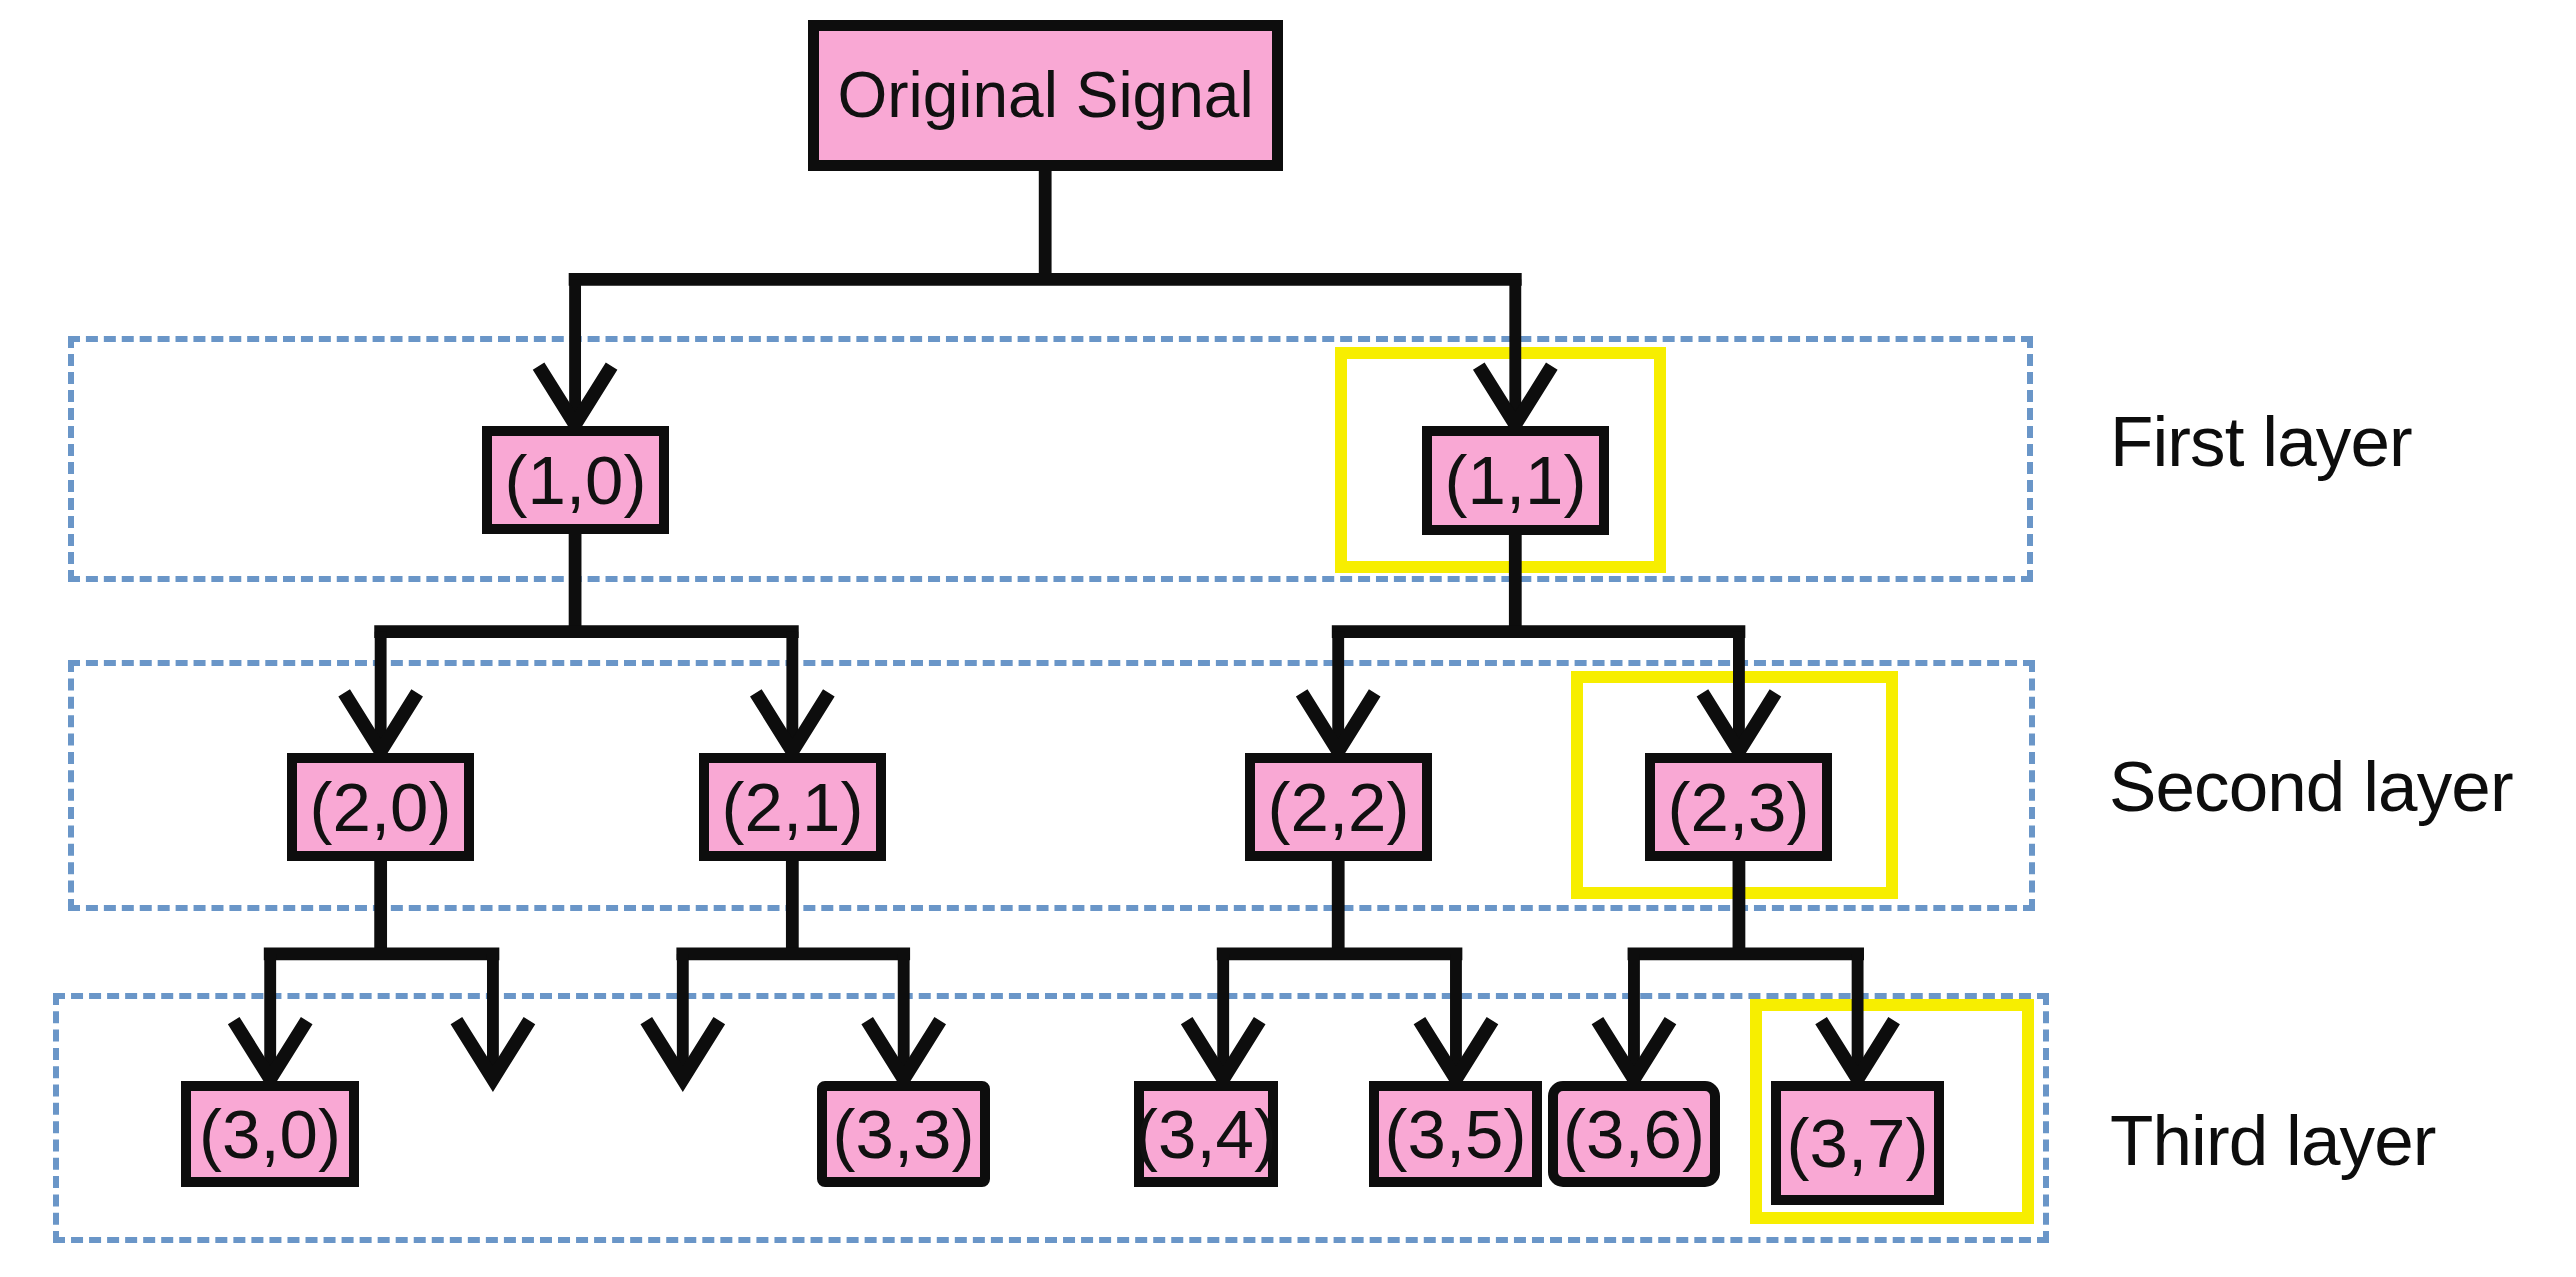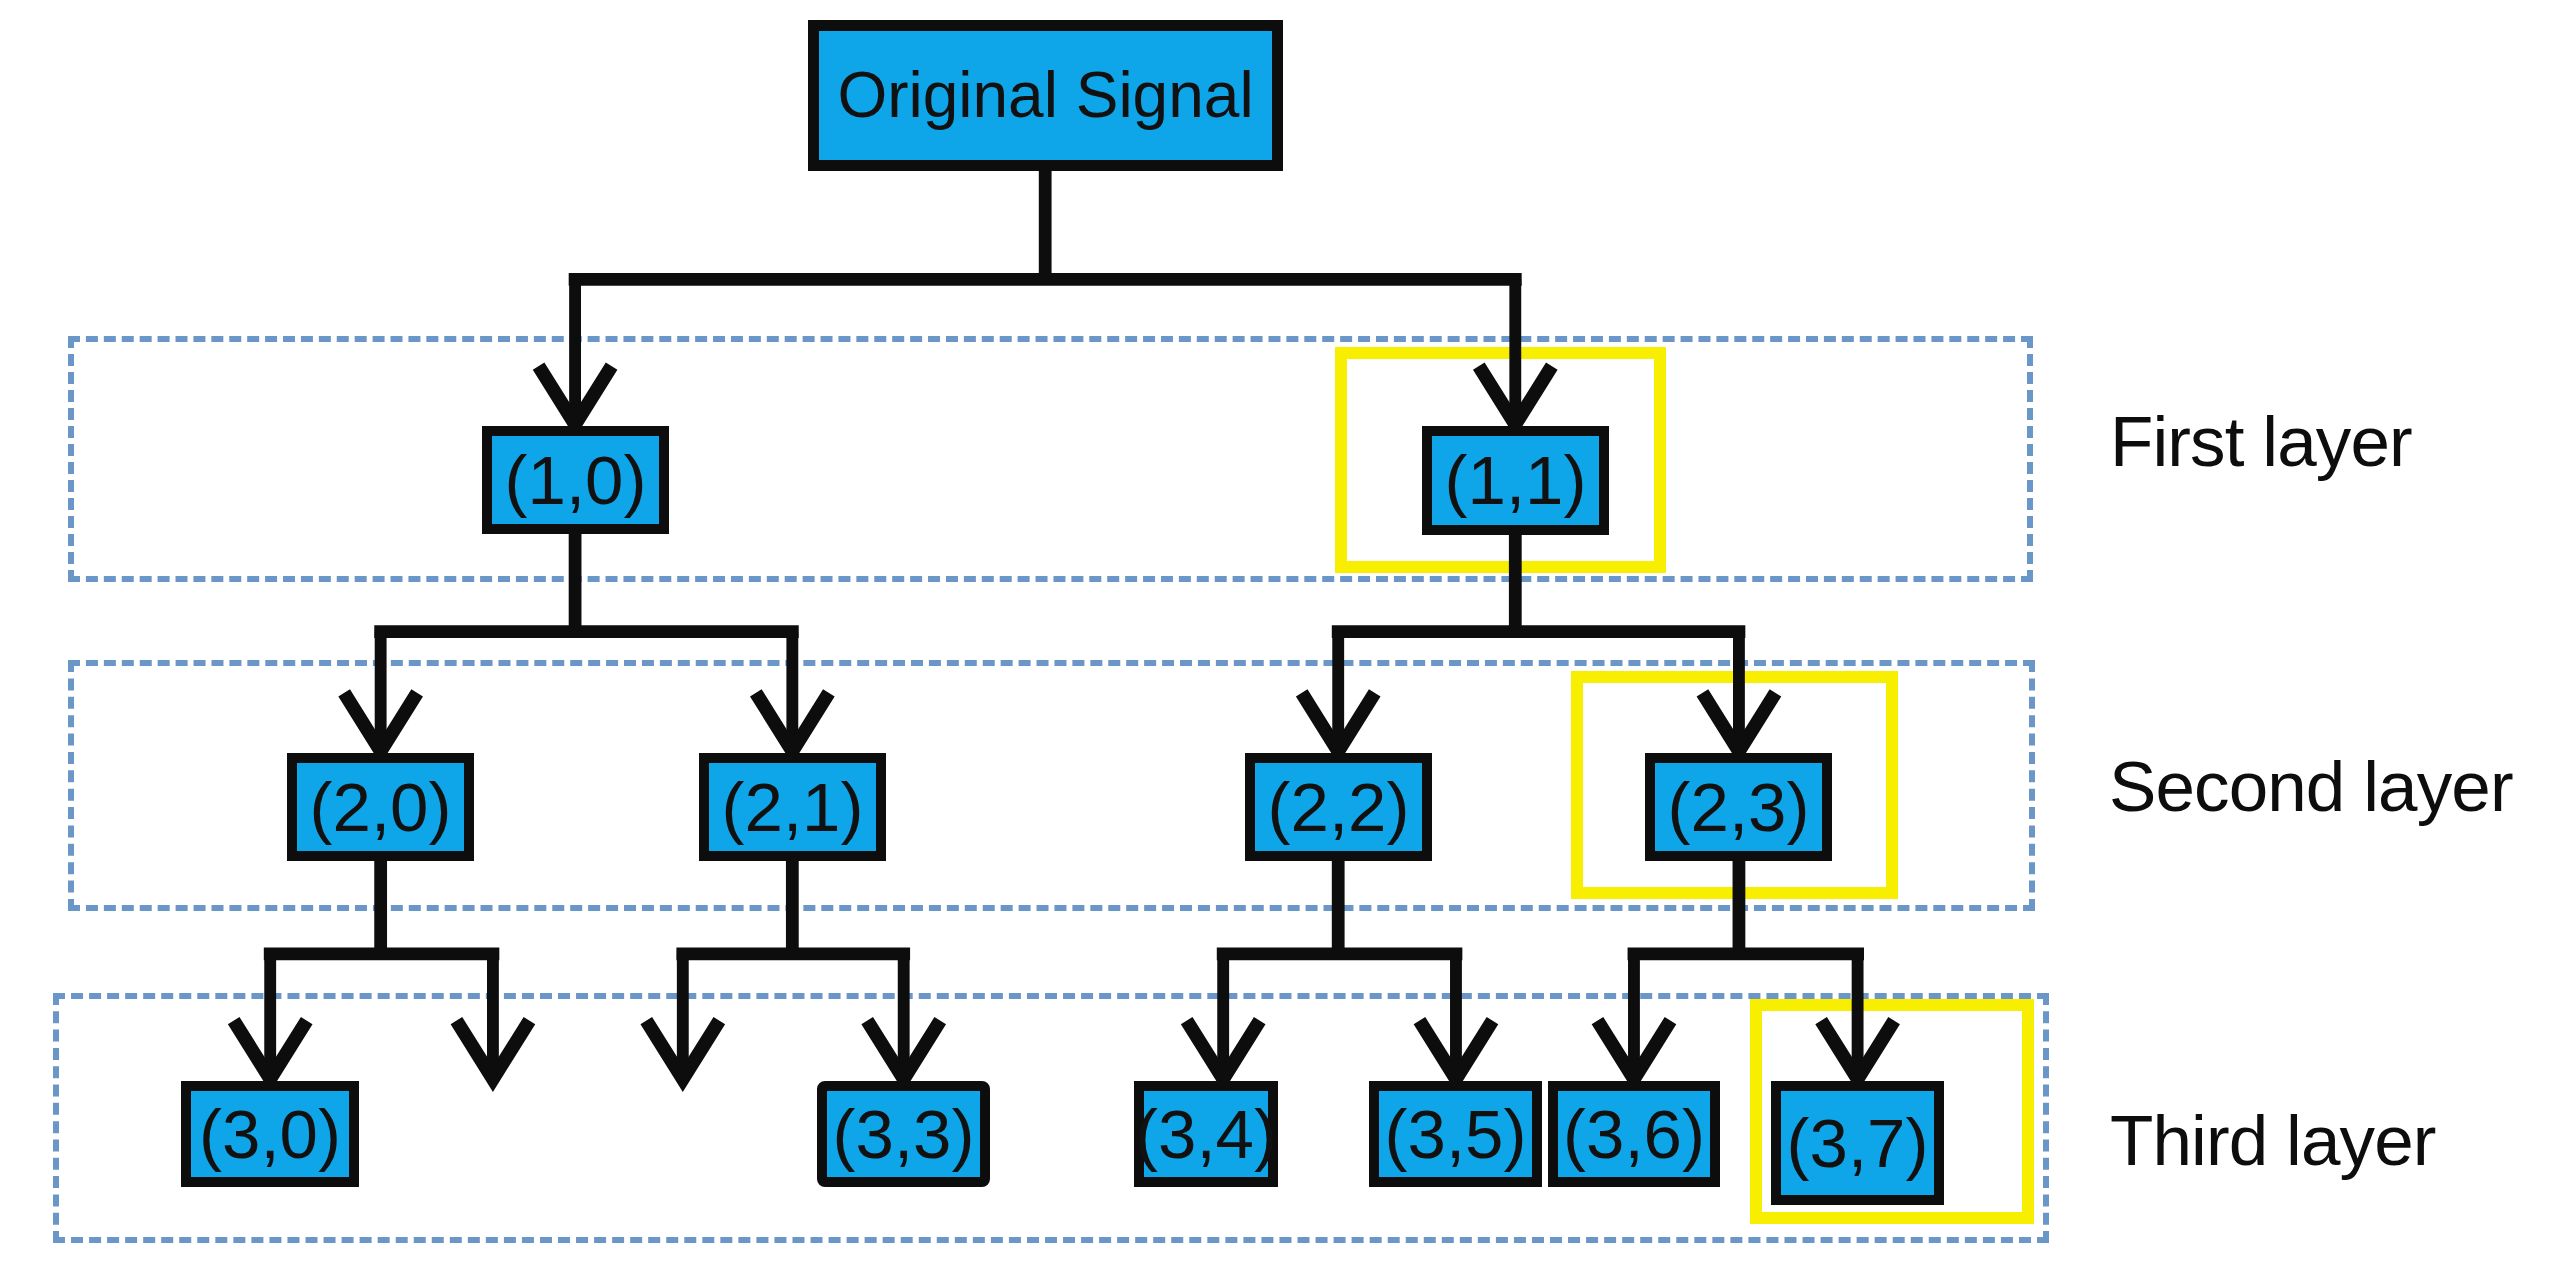--- a/index.html
+++ b/index.html
@@ -38,21 +38,21 @@
   #edges {
     position: absolute;
     left: 0;
     top: 0;
   }
   .node {
     position: absolute;
     display: flex;
     align-items: center;
     justify-content: center;
-    background: #0ea5e9;
+    background: #f9a8d4;
     border: 10px solid #0d0d0d;
     box-sizing: border-box;
     color: #111111;
     font-size: 69px;
     white-space: nowrap;
   }
   .node.root {
     border-width: 11px;
     font-size: 64px;
   }
@@ -141,20 +141,20 @@
     </div>
     <div class="node" style="left: 817px; top: 1081px; width: 173px; height: 106px; border-radius: 8px;">
       <span>(3,3)</span>
     </div>
     <div class="node" style="left: 1134px; top: 1081px; width: 144px; height: 106px;">
       <span>(3,4)</span>
     </div>
     <div class="node" style="left: 1369px; top: 1081px; width: 173px; height: 106px;">
       <span>(3,5)</span>
     </div>
-    <div class="node" style="left: 1548px; top: 1081px; width: 172px; height: 106px;">
+    <div class="node" style="left: 1548px; top: 1081px; width: 172px; height: 106px; border-radius: 15px;">
       <span>(3,6)</span>
     </div>
     <div class="node" style="left: 1771px; top: 1081px; width: 173px; height: 124px;">
       <span>(3,7)</span>
     </div>
   </div>
 
 
 </body></html>

